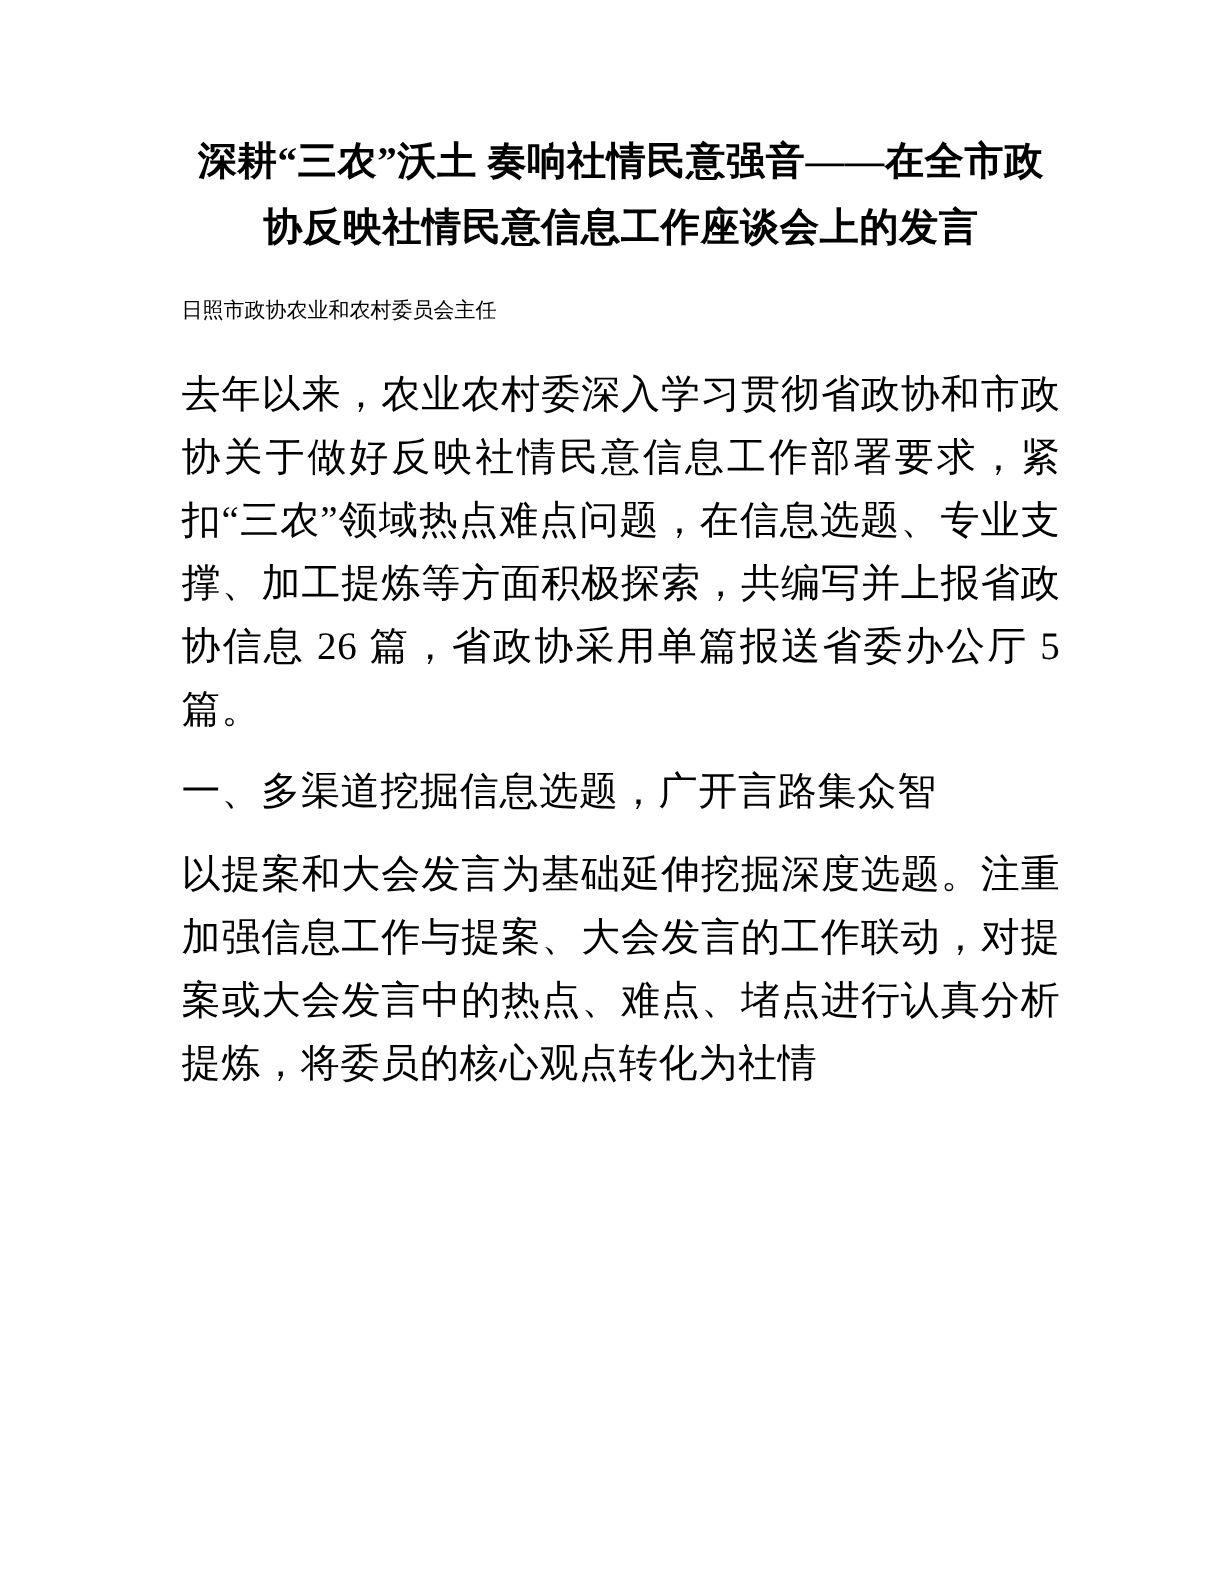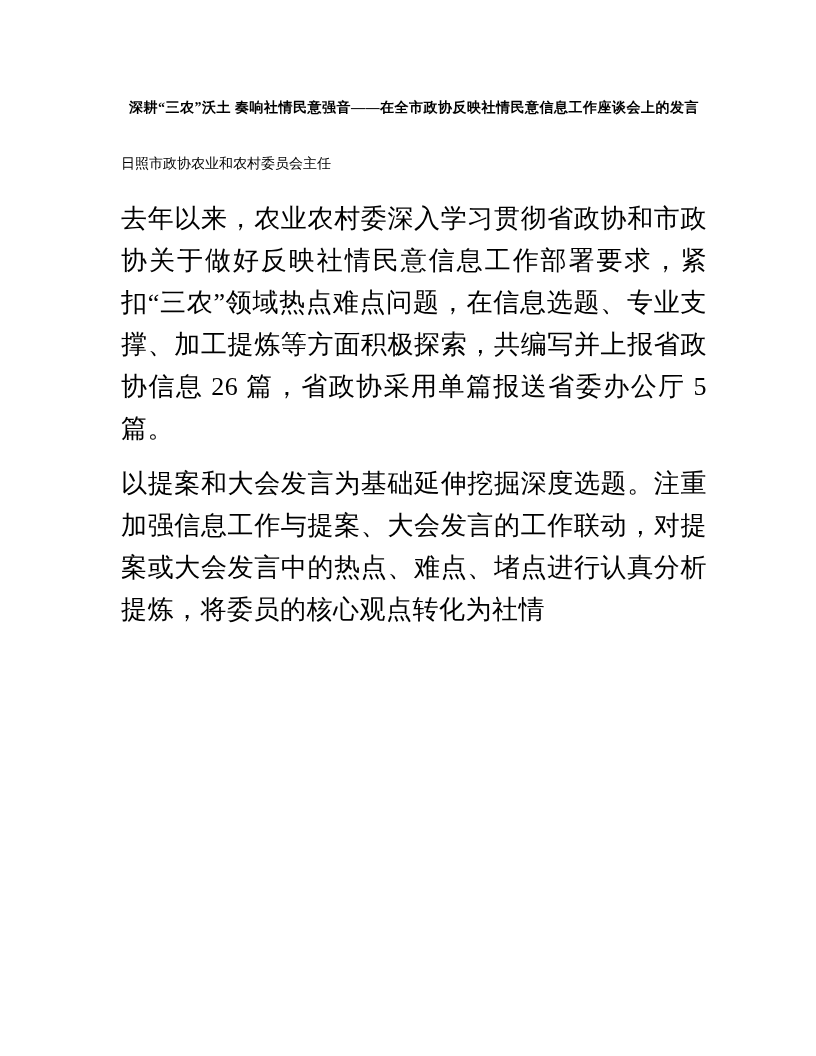--- a/index.html
+++ b/index.html
@@ -16,21 +16,21 @@
     color: #000000;
   }
   .page {
     position: absolute;
     left: 121px;
     top: 86px;
     width: 586px;
   }
   .doc-title {
     margin: 0;
-    font-size: 14px;
+    font-size: 26px;
     font-weight: bold;
     line-height: 44px;
     text-align: center;
     letter-spacing: 0.5px;
   }
   .byline {
     margin: 13px 0 0 0;
     font-size: 14px;
     line-height: 42px;
     text-align: left;
@@ -50,16 +50,17 @@
 </head>
 <body>
 
 <div class="page">
   <h1 class="doc-title">深耕“三农”沃土 奏响社情民意强音——在全市政协反映社情民意信息工作座谈会上的发言</h1>
 
   <p class="byline">日照市政协农业和农村委员会主任</p>
 
   <p class="para">去年以来，农业农村委深入学习贯彻省政协和市政协关于做好反映社情民意信息工作部署要求，紧扣“三农”领域热点难点问题，在信息选题、专业支撑、加工提炼等方面积极探索，共编写并上报省政协信息 26 篇，省政协采用单篇报送省委办公厅 5 篇。</p>
 
+  <p class="para section-heading">一、多渠道挖掘信息选题，广开言路集众智</p>
 
 
   <p class="para">以提案和大会发言为基础延伸挖掘深度选题。注重加强信息工作与提案、大会发言的工作联动，对提案或大会发言中的热点、难点、堵点进行认真分析提炼，将委员的核心观点转化为社情</p>
 </div>
 
 </body></html>

